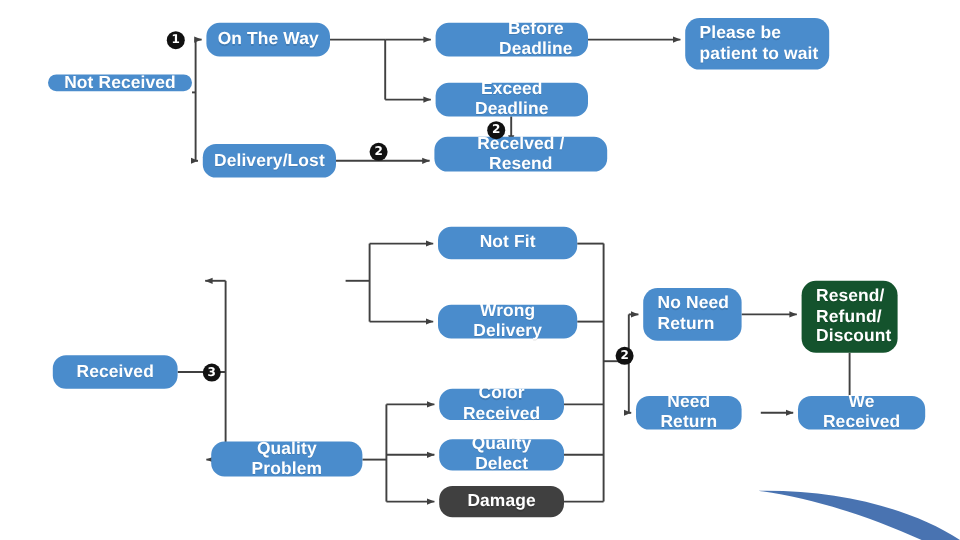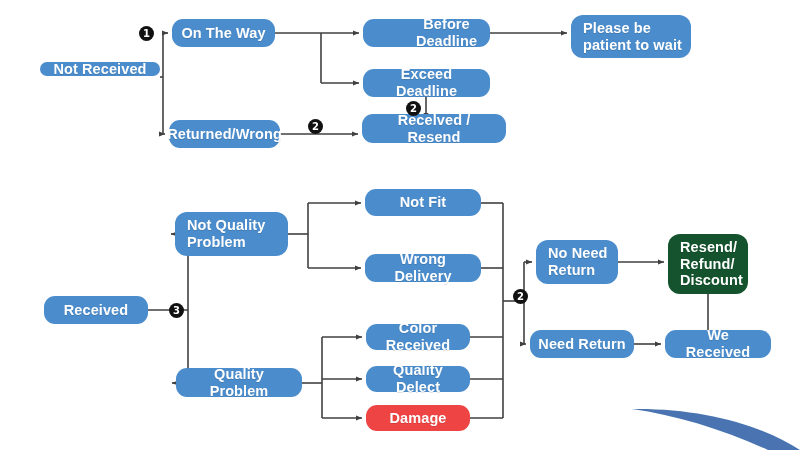--- a/index.html
+++ b/index.html
@@ -121,39 +121,37 @@
       <path d="M634,344 L661,344" marker-end="url(#arw)"></path>
 
       <path d="M708,330 L708,294"></path>
     </g>
 
     <path d="M632,409 C676,415 724,430 768,450 L800,450 C760,424 700,408 632,409 Z" fill="#3f6cad" opacity="0.95"></path>
   </svg>
 
   <div class="node" style="left: 40px; top: 62px; width: 120px; height: 14px; background: rgb(74, 140, 204); color: rgb(255, 255, 255);">Not   Received</div>
   <div class="node" style="left: 172px; top: 19px; width: 103px; height: 28px; background: rgb(74, 140, 204); color: rgb(255, 255, 255);">On The Way</div>
-  <div class="node" style="left: 169px; top: 120px; width: 111px; height: 28px; background: rgb(74, 140, 204); color: rgb(255, 255, 255);">Returned/Wrong</div>
+  <div class="node" style="left: 169px; top: 120px; width: 111px; height: 28px; background: rgb(74, 140, 204); color: rgb(255, 255, 255);">Delivery/Lost</div>
   <div class="node" style="left: 363px; top: 19px; width: 127px; height: 28px; background: rgb(74, 140, 204); color: rgb(255, 255, 255); padding-left: 48px;">Before Deadline</div>
   <div class="node" style="left: 363px; top: 69px; width: 127px; height: 28px; background: rgb(74, 140, 204); color: rgb(255, 255, 255);">Exceed Deadline</div>
   <div class="node tall left" style="left: 571px; top: 15px; width: 120px; height: 43px; background: rgb(74, 140, 204); color: rgb(255, 255, 255);">Please be
 patient to wait</div>
   <div class="node" style="left: 362px; top: 114px; width: 144px; height: 29px; background: rgb(74, 140, 204); color: rgb(255, 255, 255);">Recelved / Resend</div>
 
   <div class="node" style="left: 44px; top: 296px; width: 104px; height: 28px; background: rgb(74, 140, 204); color: rgb(255, 255, 255);">Received</div>
-  <div class="node tall left" style="left: 175px; top: 212px; width: 113px; height: 44px; background: rgb(74, 140, 204); color: rgb(255, 255, 255);">Not   Quality
-Problem</div>
   <div class="node" style="left: 176px; top: 368px; width: 126px; height: 29px; background: rgb(74, 140, 204); color: rgb(255, 255, 255);">Quality Problem</div>
   <div class="node" style="left: 365px; top: 189px; width: 116px; height: 27px; background: rgb(74, 140, 204); color: rgb(255, 255, 255); text-align: right;">Not Fit</div>
   <div class="node" style="left: 365px; top: 254px; width: 116px; height: 28px; background: rgb(74, 140, 204); color: rgb(255, 255, 255);">Wrong Delivery</div>
   <div class="node" style="left: 366px; top: 324px; width: 104px; height: 26px; background: rgb(74, 140, 204); color: rgb(255, 255, 255);">Color Received</div>
   <div class="node" style="left: 366px; top: 366px; width: 104px; height: 26px; background: rgb(74, 140, 204); color: rgb(255, 255, 255);">Quality Delect</div>
-  <div class="node" style="left: 366px; top: 405px; width: 104px; height: 26px; background: #ef4444; color: rgb(255, 255, 255);">Damage</div>
+  <div class="node" style="left: 366px; top: 405px; width: 104px; height: 26px; background: #404040; color: rgb(255, 255, 255);">Damage</div>
   <div class="node tall left" style="left: 536px; top: 240px; width: 82px; height: 44px; background: rgb(74, 140, 204); color: #ffffff;">No Need
 Return</div>
-  <div class="node" style="left: 530px; top: 330px; width: 104px; height: 28px; background: rgb(74, 140, 204); color: rgb(255, 255, 255);">Need Return</div>
+  <div class="node" style="left: 530px; top: 330px; width: 88px; height: 28px; background: rgb(74, 140, 204); color: rgb(255, 255, 255);">Need Return</div>
   <div class="node tall left" style="left: 668px; top: 234px; width: 80px; height: 60px; background: #14532d; color: rgb(255, 255, 255);">Resend/
 Refund/
 Discount</div>
   <div class="node" style="left: 665px; top: 330px; width: 106px; height: 28px; background: rgb(74, 140, 204); color: rgb(255, 255, 255);">We Received</div>
 
   <div class="bullet" style="left: 139px; top: 26px; background: rgb(17, 17, 17); color: rgb(255, 255, 255);">1</div>
   <div class="bullet" style="left: 308px; top: 119px; background: rgb(17, 17, 17); color: rgb(255, 255, 255);">2</div>
   <div class="bullet" style="left: 406px; top: 101px; background: rgb(17, 17, 17); color: rgb(255, 255, 255);">2</div>
   <div class="bullet" style="left: 169px; top: 303px; background: rgb(17, 17, 17); color: rgb(255, 255, 255);">3</div>
   <div class="bullet" style="left: 513px; top: 289px; background: rgb(17, 17, 17); color: rgb(255, 255, 255);">2</div>

